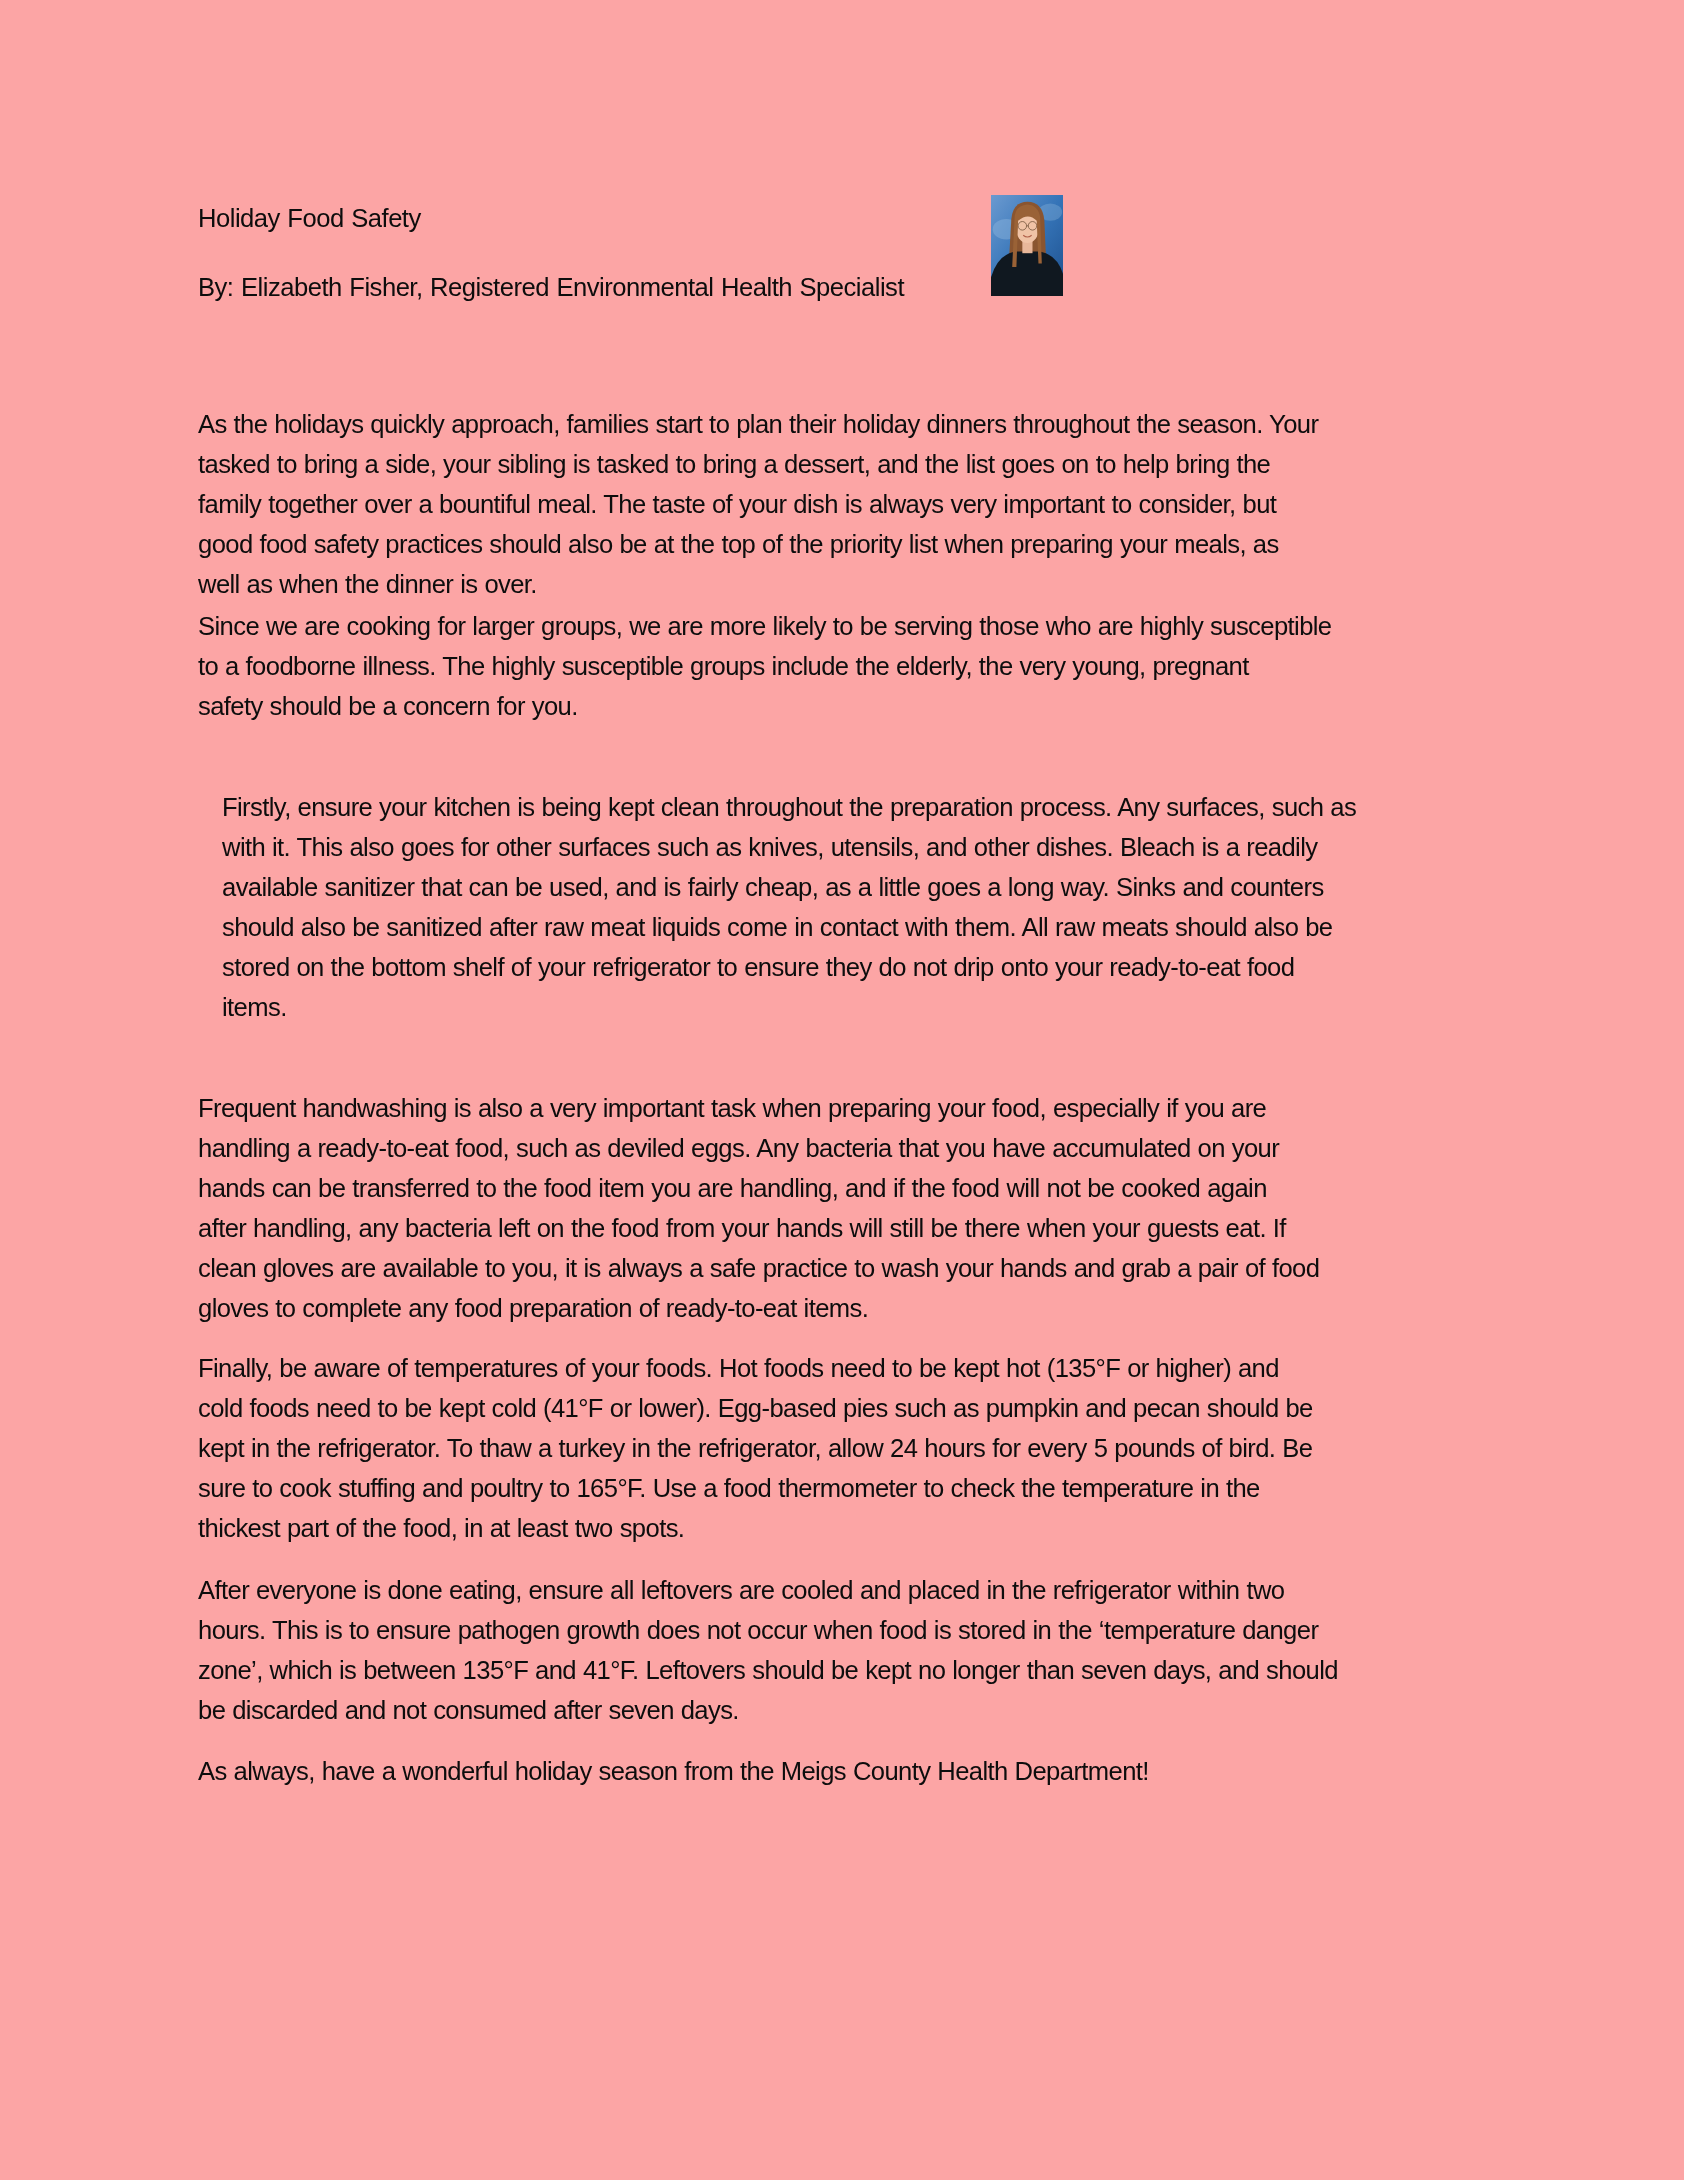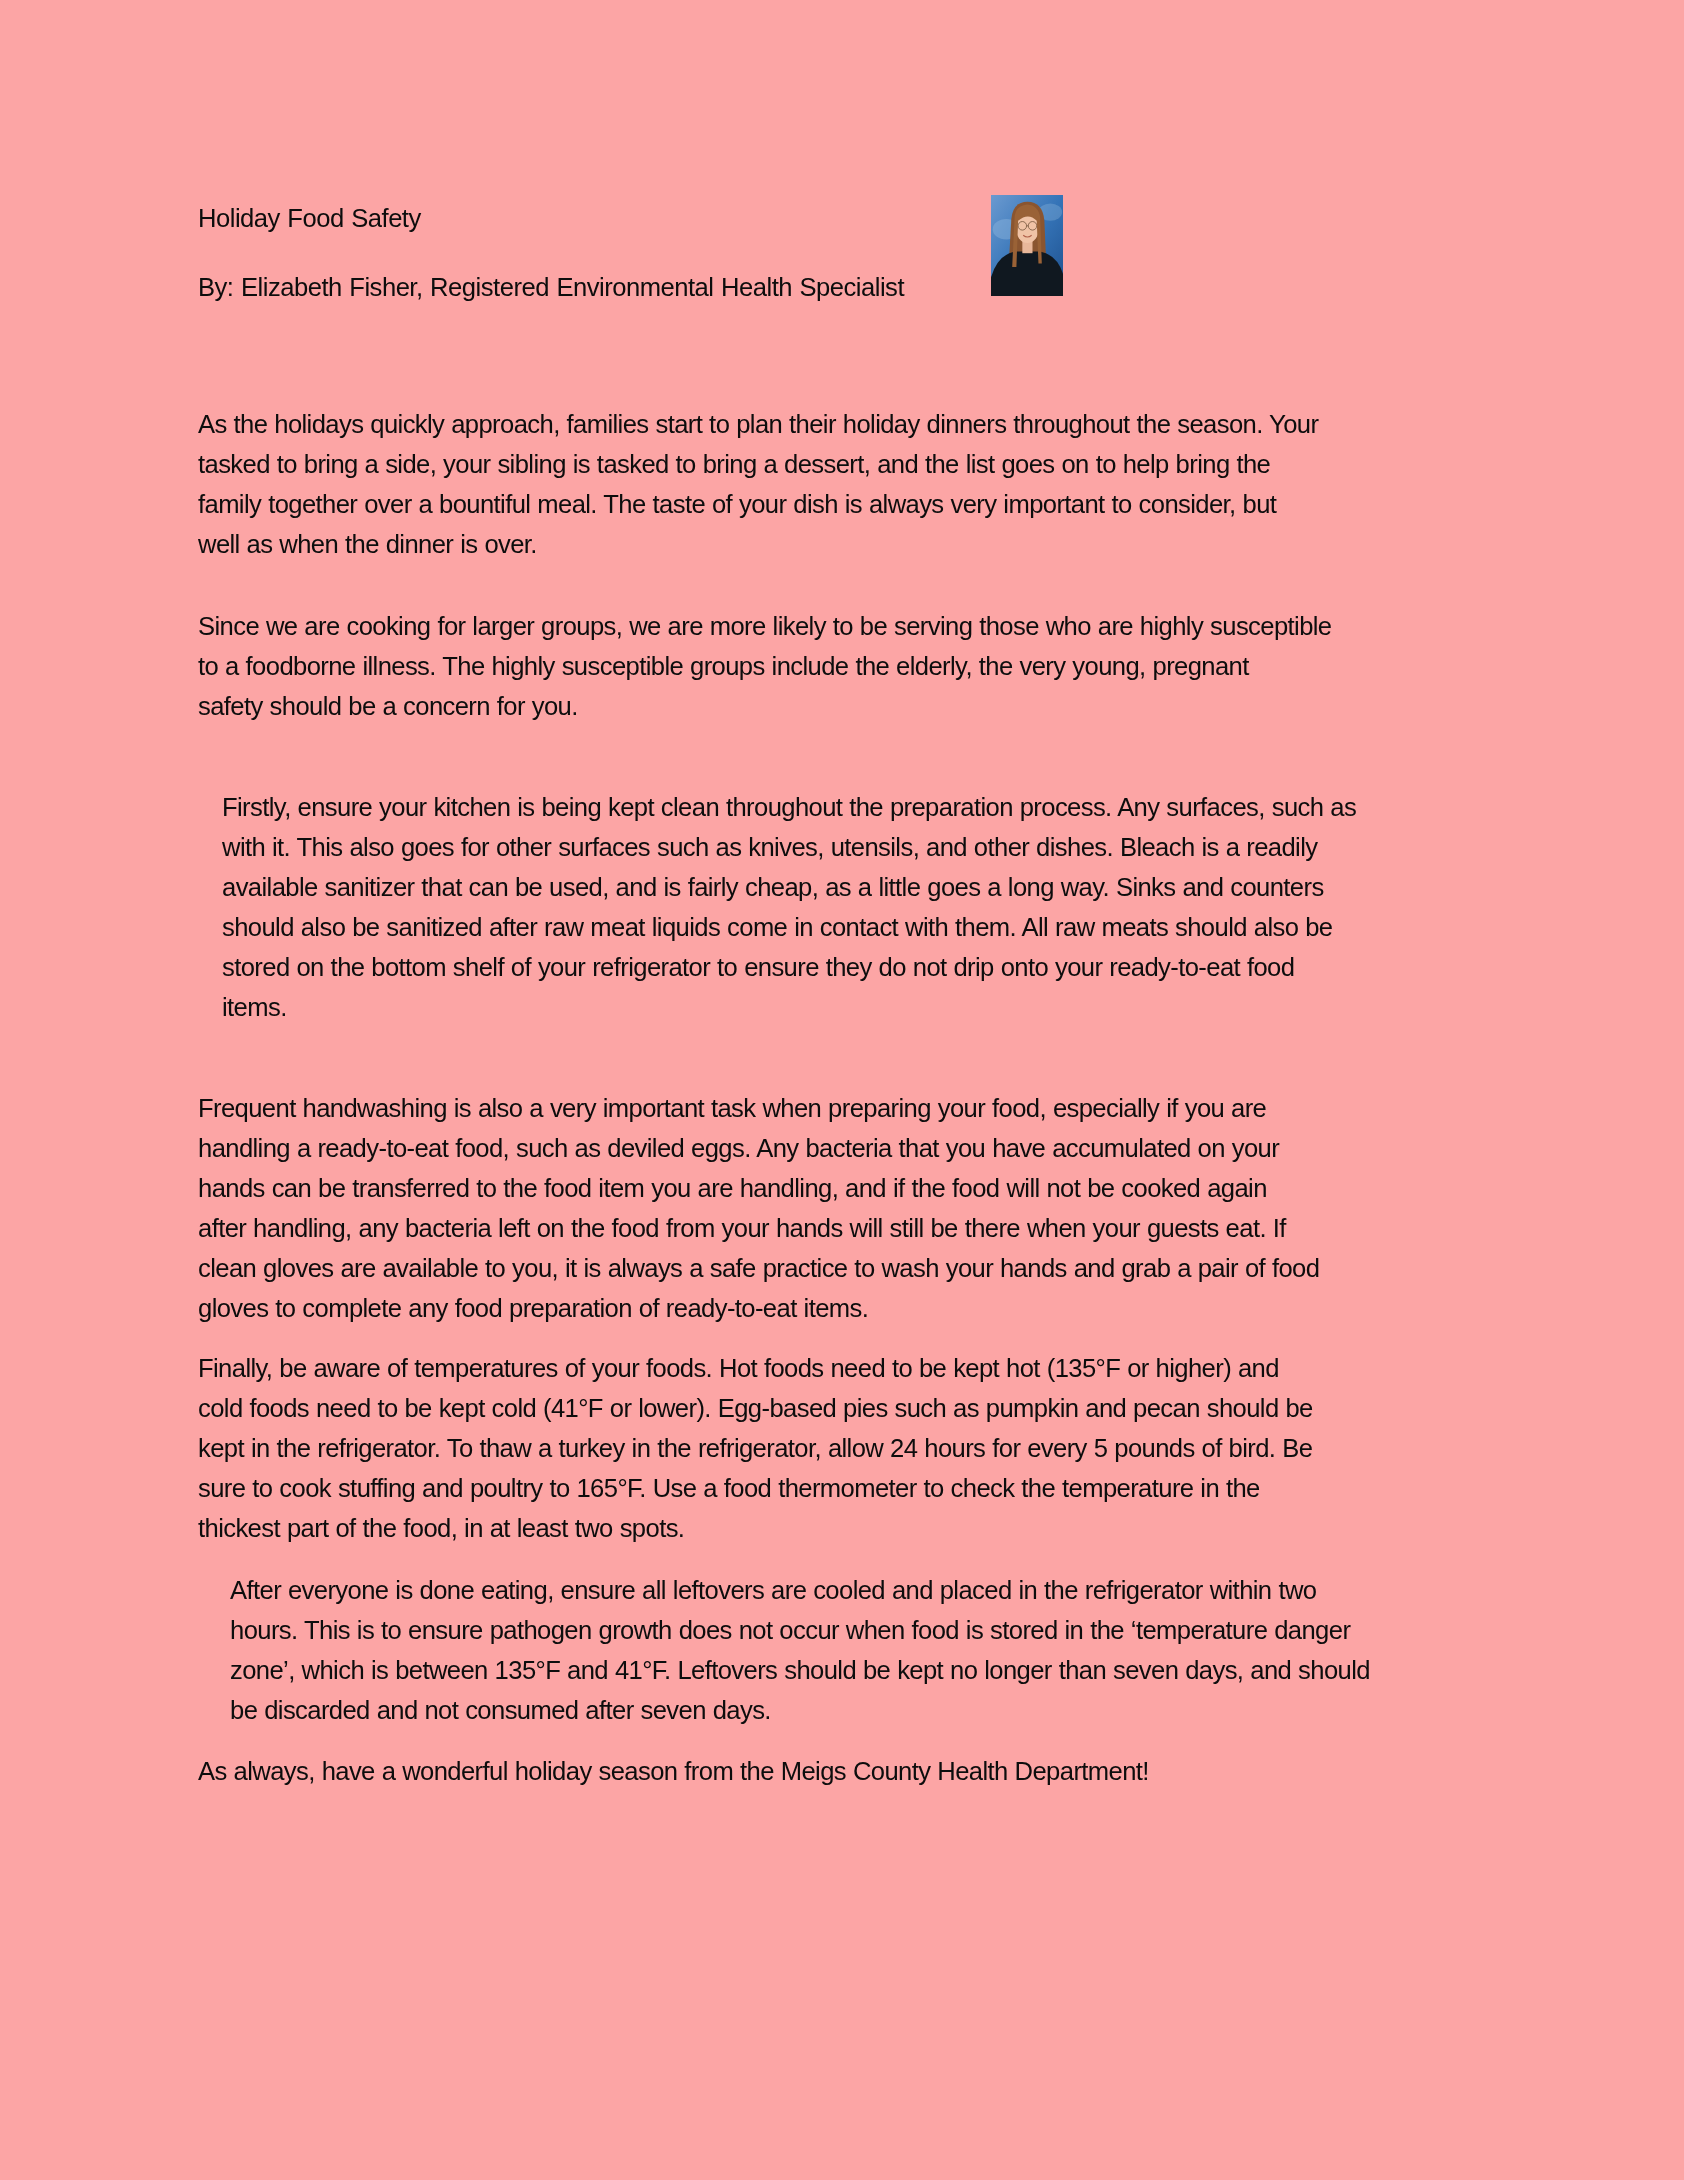--- a/index.html
+++ b/index.html
@@ -57,21 +57,21 @@
       display: block;
       height: 40px;
       line-height: 40px;
       white-space: nowrap;
     }
     #p1 { top: 404px; }
     #p2 { top: 606px; }
     #p3 { top: 787px; margin-left: 24px; }
     #p4 { top: 1088px; }
     #p5 { top: 1348px; }
-    #p6 { top: 1570px; margin-left: 32px; }
+    #p6 { top: 1570px; }
     #p7 { top: 1751px; }
   </style>
 </head>
 <body>
 
 <div class="page">
 
   <div id="title" class="hdr-line">Holiday Food Safety</div>
   <div id="byline" class="hdr-line">By: Elizabeth Fisher, Registered Environmental Health Specialist</div>
 
@@ -103,20 +103,21 @@
       <path d="M38 47 Q43 51 48 47" fill="none" stroke="#b0604a" stroke-width="1.2"></path>
 
       <path d="M28 24 Q30 12 43 11 Q56 12 58 26 L60 80 L56 80 L54 30 Q44 20 32 30 L30 84 L25 84 Z" fill="#9a6236"></path>
     </svg>
   </div>
 
   <div id="p1" class="para">
     <span class="ln">As the holidays quickly approach, families start to plan their holiday dinners throughout the season. Your</span>
     <span class="ln">tasked to bring a side, your sibling is tasked to bring a dessert, and the list goes on to help bring the</span>
     <span class="ln">family together over a bountiful meal. The taste of your dish is always very important to consider, but</span>
+    <span class="ln">good food safety practices should also be at the top of the priority list when preparing your meals, as</span>
     <span class="ln">well as when the dinner is over.</span>
   </div>
 
   <div id="p2" class="para">
     <span class="ln">Since we are cooking for larger groups, we are more likely to be serving those who are highly susceptible</span>
     <span class="ln">to a foodborne illness.  The highly susceptible groups include the elderly, the very young, pregnant</span>
     <span class="ln">safety should be a concern for you.</span>
   </div>
 
   <div id="p3" class="para">

